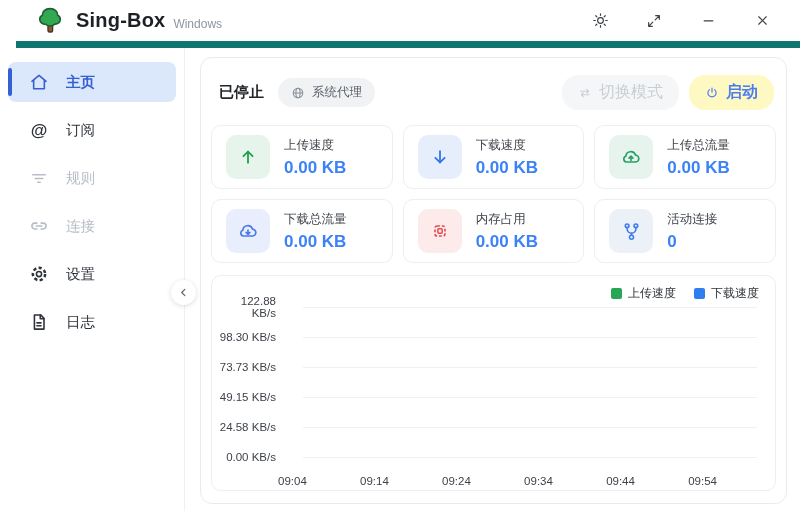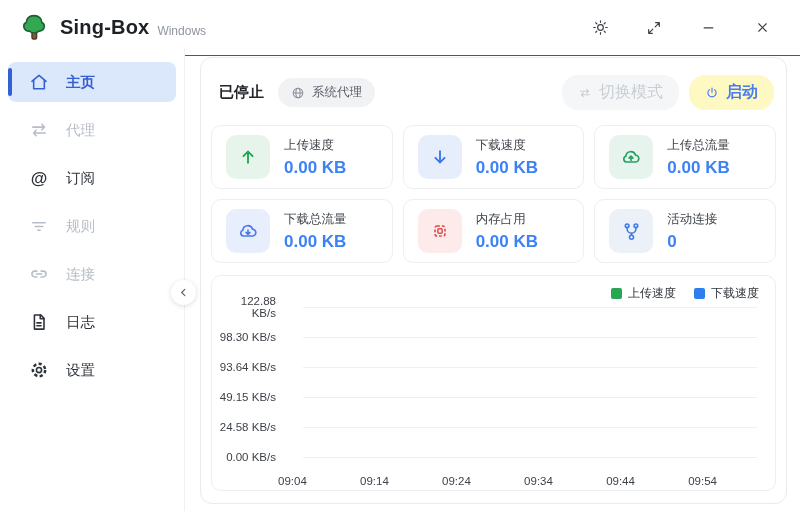--- a/index.html
+++ b/index.html
@@ -1,21 +1,21 @@
 <!DOCTYPE html>
 <html><head>
 <meta charset="utf-8">
 <style>
   * { margin:0; padding:0; box-sizing:border-box; }
   html,body { width:800px; height:511px; overflow:hidden; background:#fff;
               font-family:"Liberation Sans","DejaVu Sans",sans-serif; color:#23262b; }
 
   
-  .titlebar { position:absolute; top:0; left:0; right:0; height:56px; background:#fff;
-              border-bottom:1px solid #0f766e; display:flex; align-items:center; padding-left:20px; }
+  .titlebar { position:absolute; top:0; left:16px; right:0; height:48px; background:#fff;
+              border-bottom:7px solid #0f766e; display:flex; align-items:center; padding-left:20px; }
   .logo { width:30px; height:32px; display:flex; align-items:center; }
   .app-name { font-size:20px; font-weight:700; color:#1d2126; margin-left:10px; letter-spacing:.2px; }
   .platform { font-size:12px; color:#8f969e; margin-left:8px; margin-top:7px; }
   .win-controls { margin-left:auto; display:flex; align-items:center; gap:34px; padding-right:28px; color:#3c4147; }
   .win-btn { width:20px; height:20px; display:flex; align-items:center; justify-content:center; cursor:pointer; }
 
   
   .sidebar { position:absolute; top:48px; left:0; bottom:0; width:185px; background:#fff;
              border-right:1px solid #eef0f2; padding-top:14px; }
   .nav-item { position:relative; display:flex; align-items:center; height:40px; margin:0 8px 8px 8px;
@@ -122,29 +122,20 @@
     <span class="nav-ind"></span>
     <span class="nav-icon">
       <svg width="20" height="20" viewBox="0 0 24 24" fill="none" stroke="currentColor" stroke-width="1.9" stroke-linecap="round" stroke-linejoin="round">
         <path d="M3.5 11.2 12 4l8.5 7.2"></path>
           <path d="M5.6 9.8V20h12.8V9.8"></path>
       </svg>
     </span>
     <span>主页</span>
   </div>
 
-  <div class="nav-item disabled">
-    <span class="nav-icon">
-      <svg width="20" height="20" viewBox="0 0 24 24" fill="none" stroke="currentColor" stroke-width="1.9" stroke-linecap="round" stroke-linejoin="round">
-        <path d="M4.5 8.5h14M15.5 5.2l3 3.3-3 3.3"></path>
-          <path d="M19.5 15.5h-14M8.5 12.2l-3 3.3 3 3.3"></path>
-      </svg>
-    </span>
-    <span>代理</span>
-  </div>
 
   <div class="nav-item">
     <span class="nav-icon at-glyph">@</span>
     <span>订阅</span>
   </div>
 
   <div class="nav-item disabled">
     <span class="nav-icon">
       <svg width="20" height="20" viewBox="0 0 24 24" fill="none" stroke="currentColor" stroke-width="1.9" stroke-linecap="round">
         <path d="M4.5 8h15M7.5 12.5h9M10.5 17h3"></path>
@@ -159,37 +150,37 @@
         <path d="M9.5 8.5H7a3.5 3.5 0 0 0 0 7h2.5"></path>
           <path d="M14.5 8.5H17a3.5 3.5 0 0 1 0 7h-2.5"></path>
           <path d="M8.7 12h6.6"></path>
       </svg>
     </span>
     <span>连接</span>
   </div>
 
   <div class="nav-item">
     <span class="nav-icon">
+      <svg width="20" height="20" viewBox="0 0 24 24" fill="none" stroke="currentColor">
+        <circle cx="12" cy="12" r="7.4" stroke-width="3" stroke-dasharray="3.8 2.9"></circle>
+        <circle cx="12" cy="12" r="3.1" stroke-width="1.9"></circle>
+      </svg>
+    </span>
+    <span>设置</span>
+  </div>
+
+  <div class="nav-item">
+    <span class="nav-icon">
       <svg width="20" height="20" viewBox="0 0 24 24" fill="none" stroke="currentColor" stroke-width="1.9" stroke-linecap="round" stroke-linejoin="round">
         <path d="M6.5 3.5h7.5l4 4v13h-11.5z"></path>
           <path d="M13.5 3.5v4.5h4.5"></path>
           <path d="M9.5 13h5M9.5 16.5h5"></path>
       </svg>
     </span>
     <span>日志</span>
-  </div>
-
-  <div class="nav-item">
-    <span class="nav-icon">
-      <svg width="20" height="20" viewBox="0 0 24 24" fill="none" stroke="currentColor">
-        <circle cx="12" cy="12" r="7.4" stroke-width="3" stroke-dasharray="3.8 2.9"></circle>
-        <circle cx="12" cy="12" r="3.1" stroke-width="1.9"></circle>
-      </svg>
-    </span>
-    <span>设置</span>
   </div>
 </div>
 
 <div class="collapse-handle">
   <span>
     <svg width="11" height="11" viewBox="0 0 24 24" fill="none" stroke="currentColor" stroke-width="2.4" stroke-linecap="round" stroke-linejoin="round">
         <path d="M15 5l-7 7 7 7"></path>
       </svg>
   </span>
 </div>
@@ -330,21 +321,21 @@
     <div class="grid-rows">
       <div class="grid-row">
         <span class="ylab">122.88 KB/s</span>
         <span class="gridline"></span>
       </div>
       <div class="grid-row">
         <span class="ylab">98.30 KB/s</span>
         <span class="gridline"></span>
       </div>
       <div class="grid-row">
-        <span class="ylab">93.64 KB/s</span>
+        <span class="ylab">73.73 KB/s</span>
         <span class="gridline"></span>
       </div>
       <div class="grid-row">
         <span class="ylab">49.15 KB/s</span>
         <span class="gridline"></span>
       </div>
       <div class="grid-row">
         <span class="ylab">24.58 KB/s</span>
         <span class="gridline"></span>
       </div>

